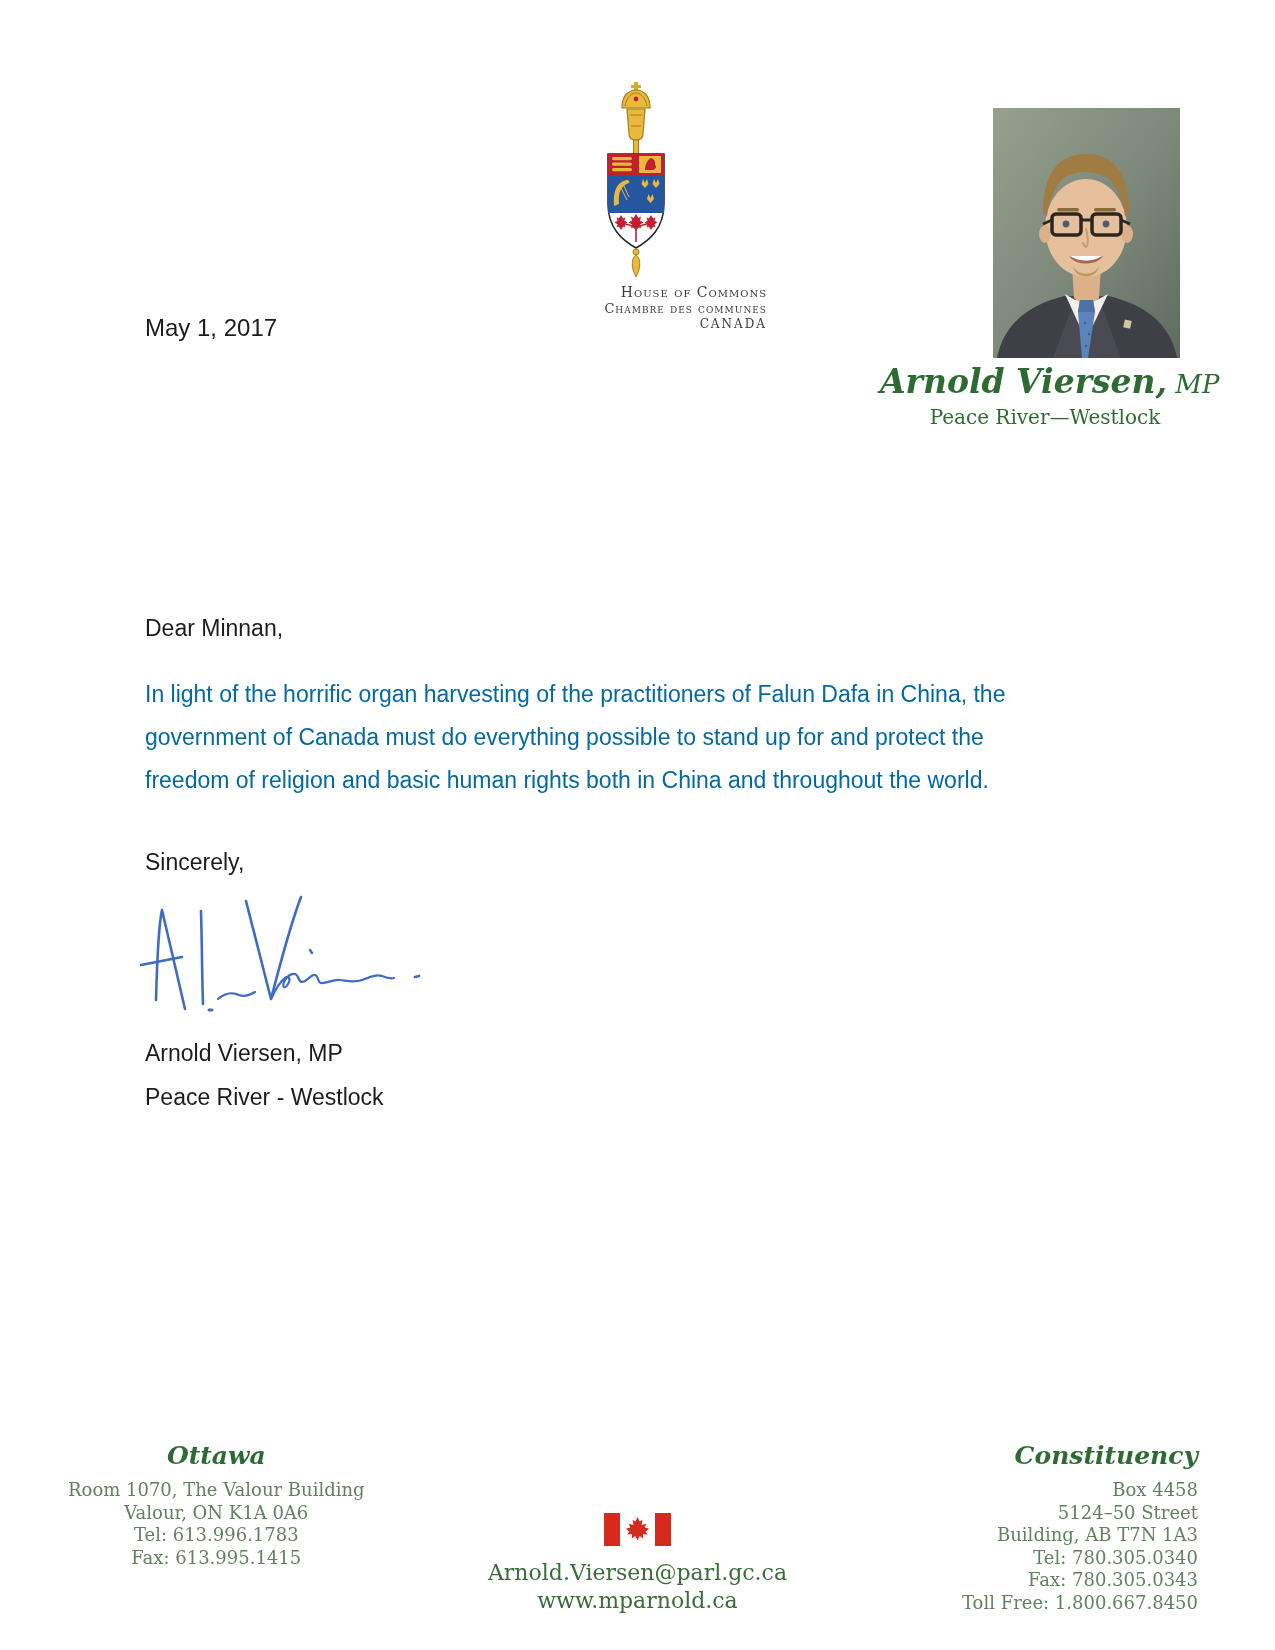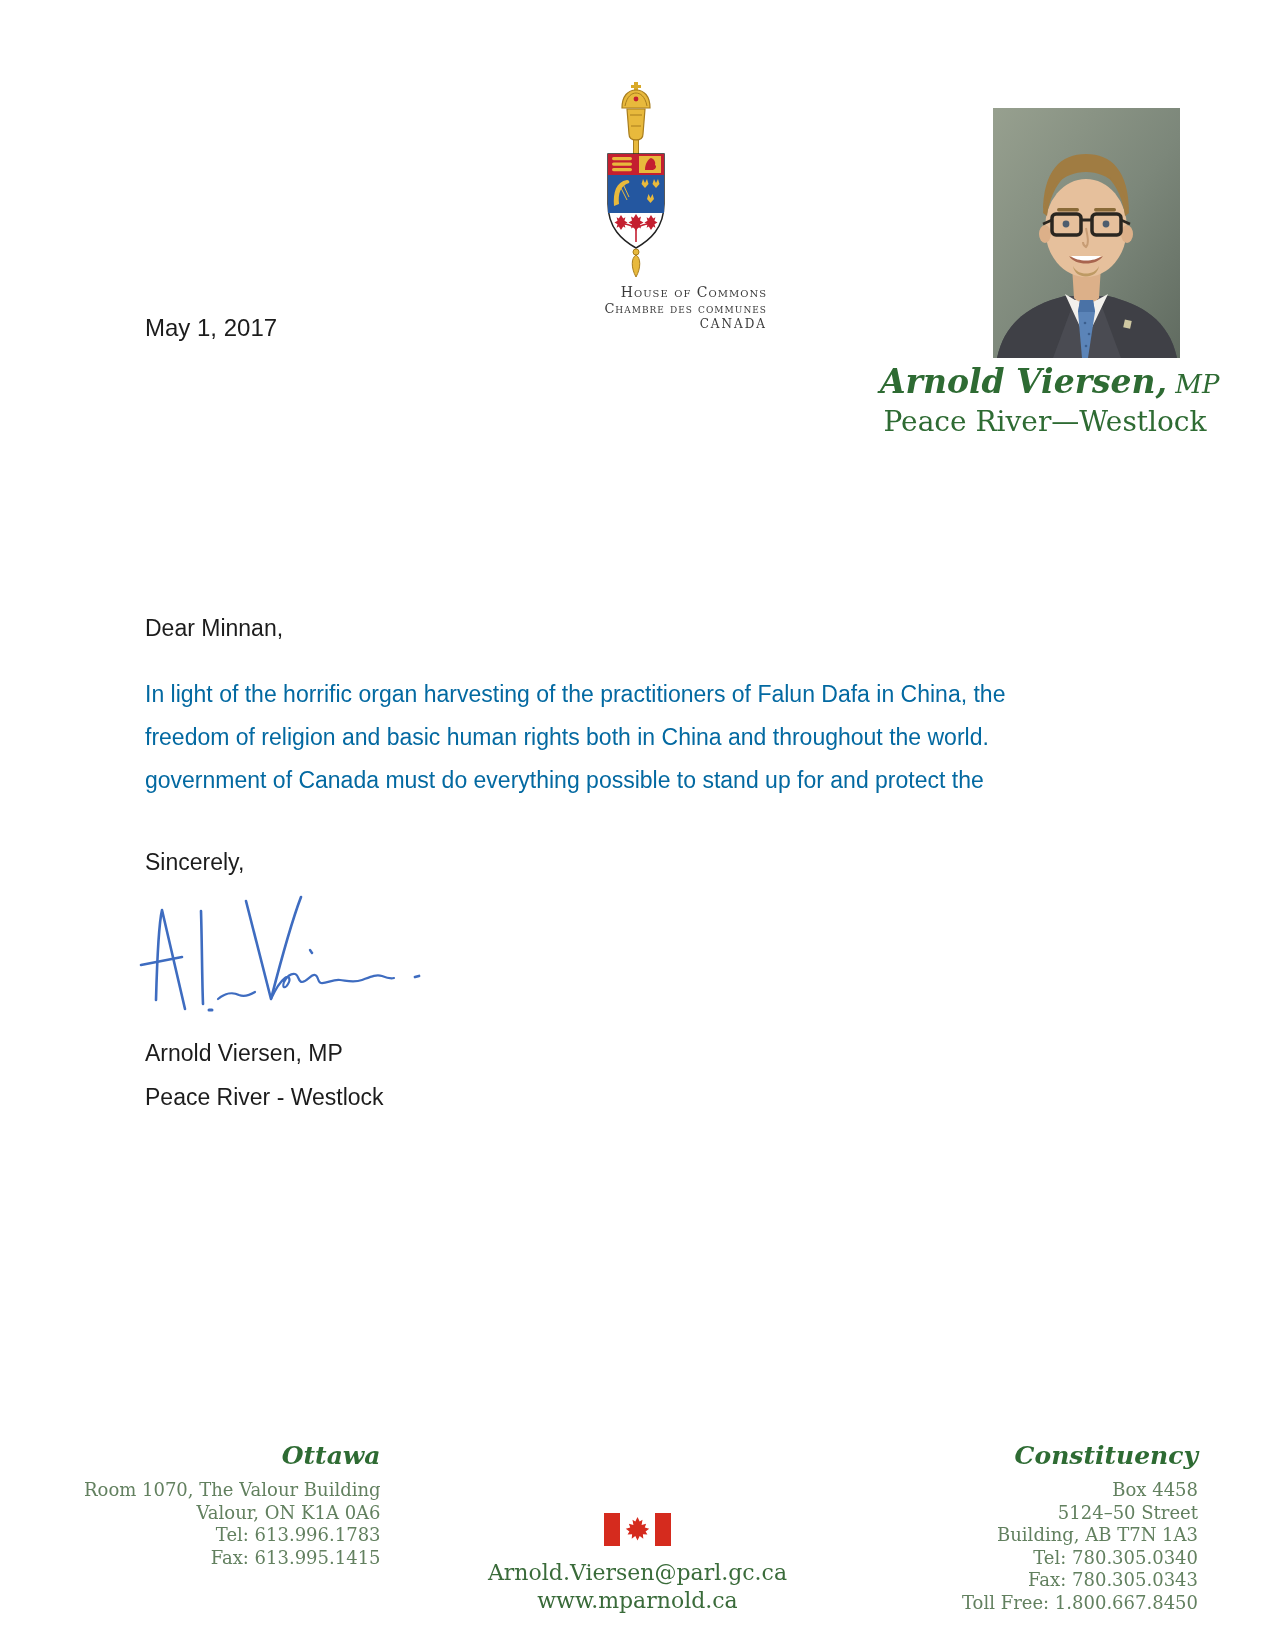--- a/index.html
+++ b/index.html
@@ -17,36 +17,36 @@
   .crest-line3 { font-size:12px; letter-spacing:2px; margin-top:1px; }
   
   .date { position:absolute; left:145px; top:314px; font-size:24px; color:#1c1c1c; }
   
   .photo { position:absolute; left:993px; top:108px; width:187px; height:250px; }
   .photo svg { display:block; }
   .mp-name-block { position:absolute; left:880px; top:362px; width:330px; text-align:center; }
   .mp-name { font-family:"DejaVu Serif", serif; font-style:italic; font-weight:bold;
              font-size:33px; color:#2e6b33; white-space:nowrap; }
   .mp-name .suffix { font-size:26px; font-weight:normal; }
-  .mp-riding { font-family:"DejaVu Serif", serif; font-size:28px; color:#2e6b33; margin-top:4px; }
+  .mp-riding { font-family:"DejaVu Serif", serif; font-size:20px; color:#2e6b33; margin-top:4px; }
   
   .salutation { position:absolute; left:145px; top:615px; font-size:23px; color:#1c1c1c; }
   .body-par { position:absolute; left:145px; top:673px; width:910px; font-size:23px;
               color:#0369a1; }
   .body-par div { line-height:43px; }
   .closing { position:absolute; left:145px; top:849px; font-size:23px; color:#1c1c1c; }
   .signature { position:absolute; left:138px; top:878px; }
   .signer { position:absolute; left:145px; top:1031px; font-size:23px; color:#1c1c1c; }
   .signer div { line-height:44px; }
   
   .footer-heading { font-family:"DejaVu Serif", serif; font-style:italic; font-weight:bold;
                     font-size:25px; color:#2e6b33; }
   .footer-lines { font-family:"DejaVu Serif", serif; font-size:18px; color:#62805f;
                   line-height:22.5px; margin-top:9px; }
-  .footer-ottawa { position:absolute; left:84px; top:1441px; text-align:right; }
+  .footer-ottawa { position:absolute; left:68px; top:1441px; text-align:center; }
   .footer-constituency { position:absolute; right:77px; top:1441px; text-align:right; }
   .footer-center { position:absolute; left:455px; top:1513px; width:365px; text-align:center; }
   .flag { display:block; margin:0 auto; }
   .footer-email { font-family:"DejaVu Serif", serif; font-size:22px; color:#3a6b3a; margin-top:14px; }
   .footer-web { font-family:"DejaVu Serif", serif; font-size:22px; color:#3a6b3a; margin-top:3px; }
 </style>
 </head>
 <body>
 
 <div class="page">
@@ -166,22 +166,22 @@
     <div class="mp-name"><span>Arnold Viersen,</span><span class="suffix"> MP</span></div>
     <div class="mp-riding">Peace River—Westlock</div>
   </div>
 
   <div class="date">May 1, 2017</div>
 
   <div class="salutation">Dear Minnan,</div>
 
   <div class="body-par">
     <div>In light of the horrific organ harvesting of the practitioners of Falun Dafa in China, the</div>
+    <div>government of Canada must do everything possible to stand up for and protect the</div>
     <div>freedom of religion and basic human rights both in China and throughout the world.</div>
-    <div>government of Canada must do everything possible to stand up for and protect the</div>
   </div>
 
   <div class="closing">Sincerely,</div>
 
   <div class="signature">
     <svg width="300" height="140" viewBox="0 0 300 140">
       <g fill="none" stroke="#3e6cc0" stroke-width="2.6" stroke-linecap="round" stroke-linejoin="round">
 
         <path d="M3,87 L44,79"></path>
         <path d="M18,122 C19,85 21,45 24,32 L47,131"></path>

